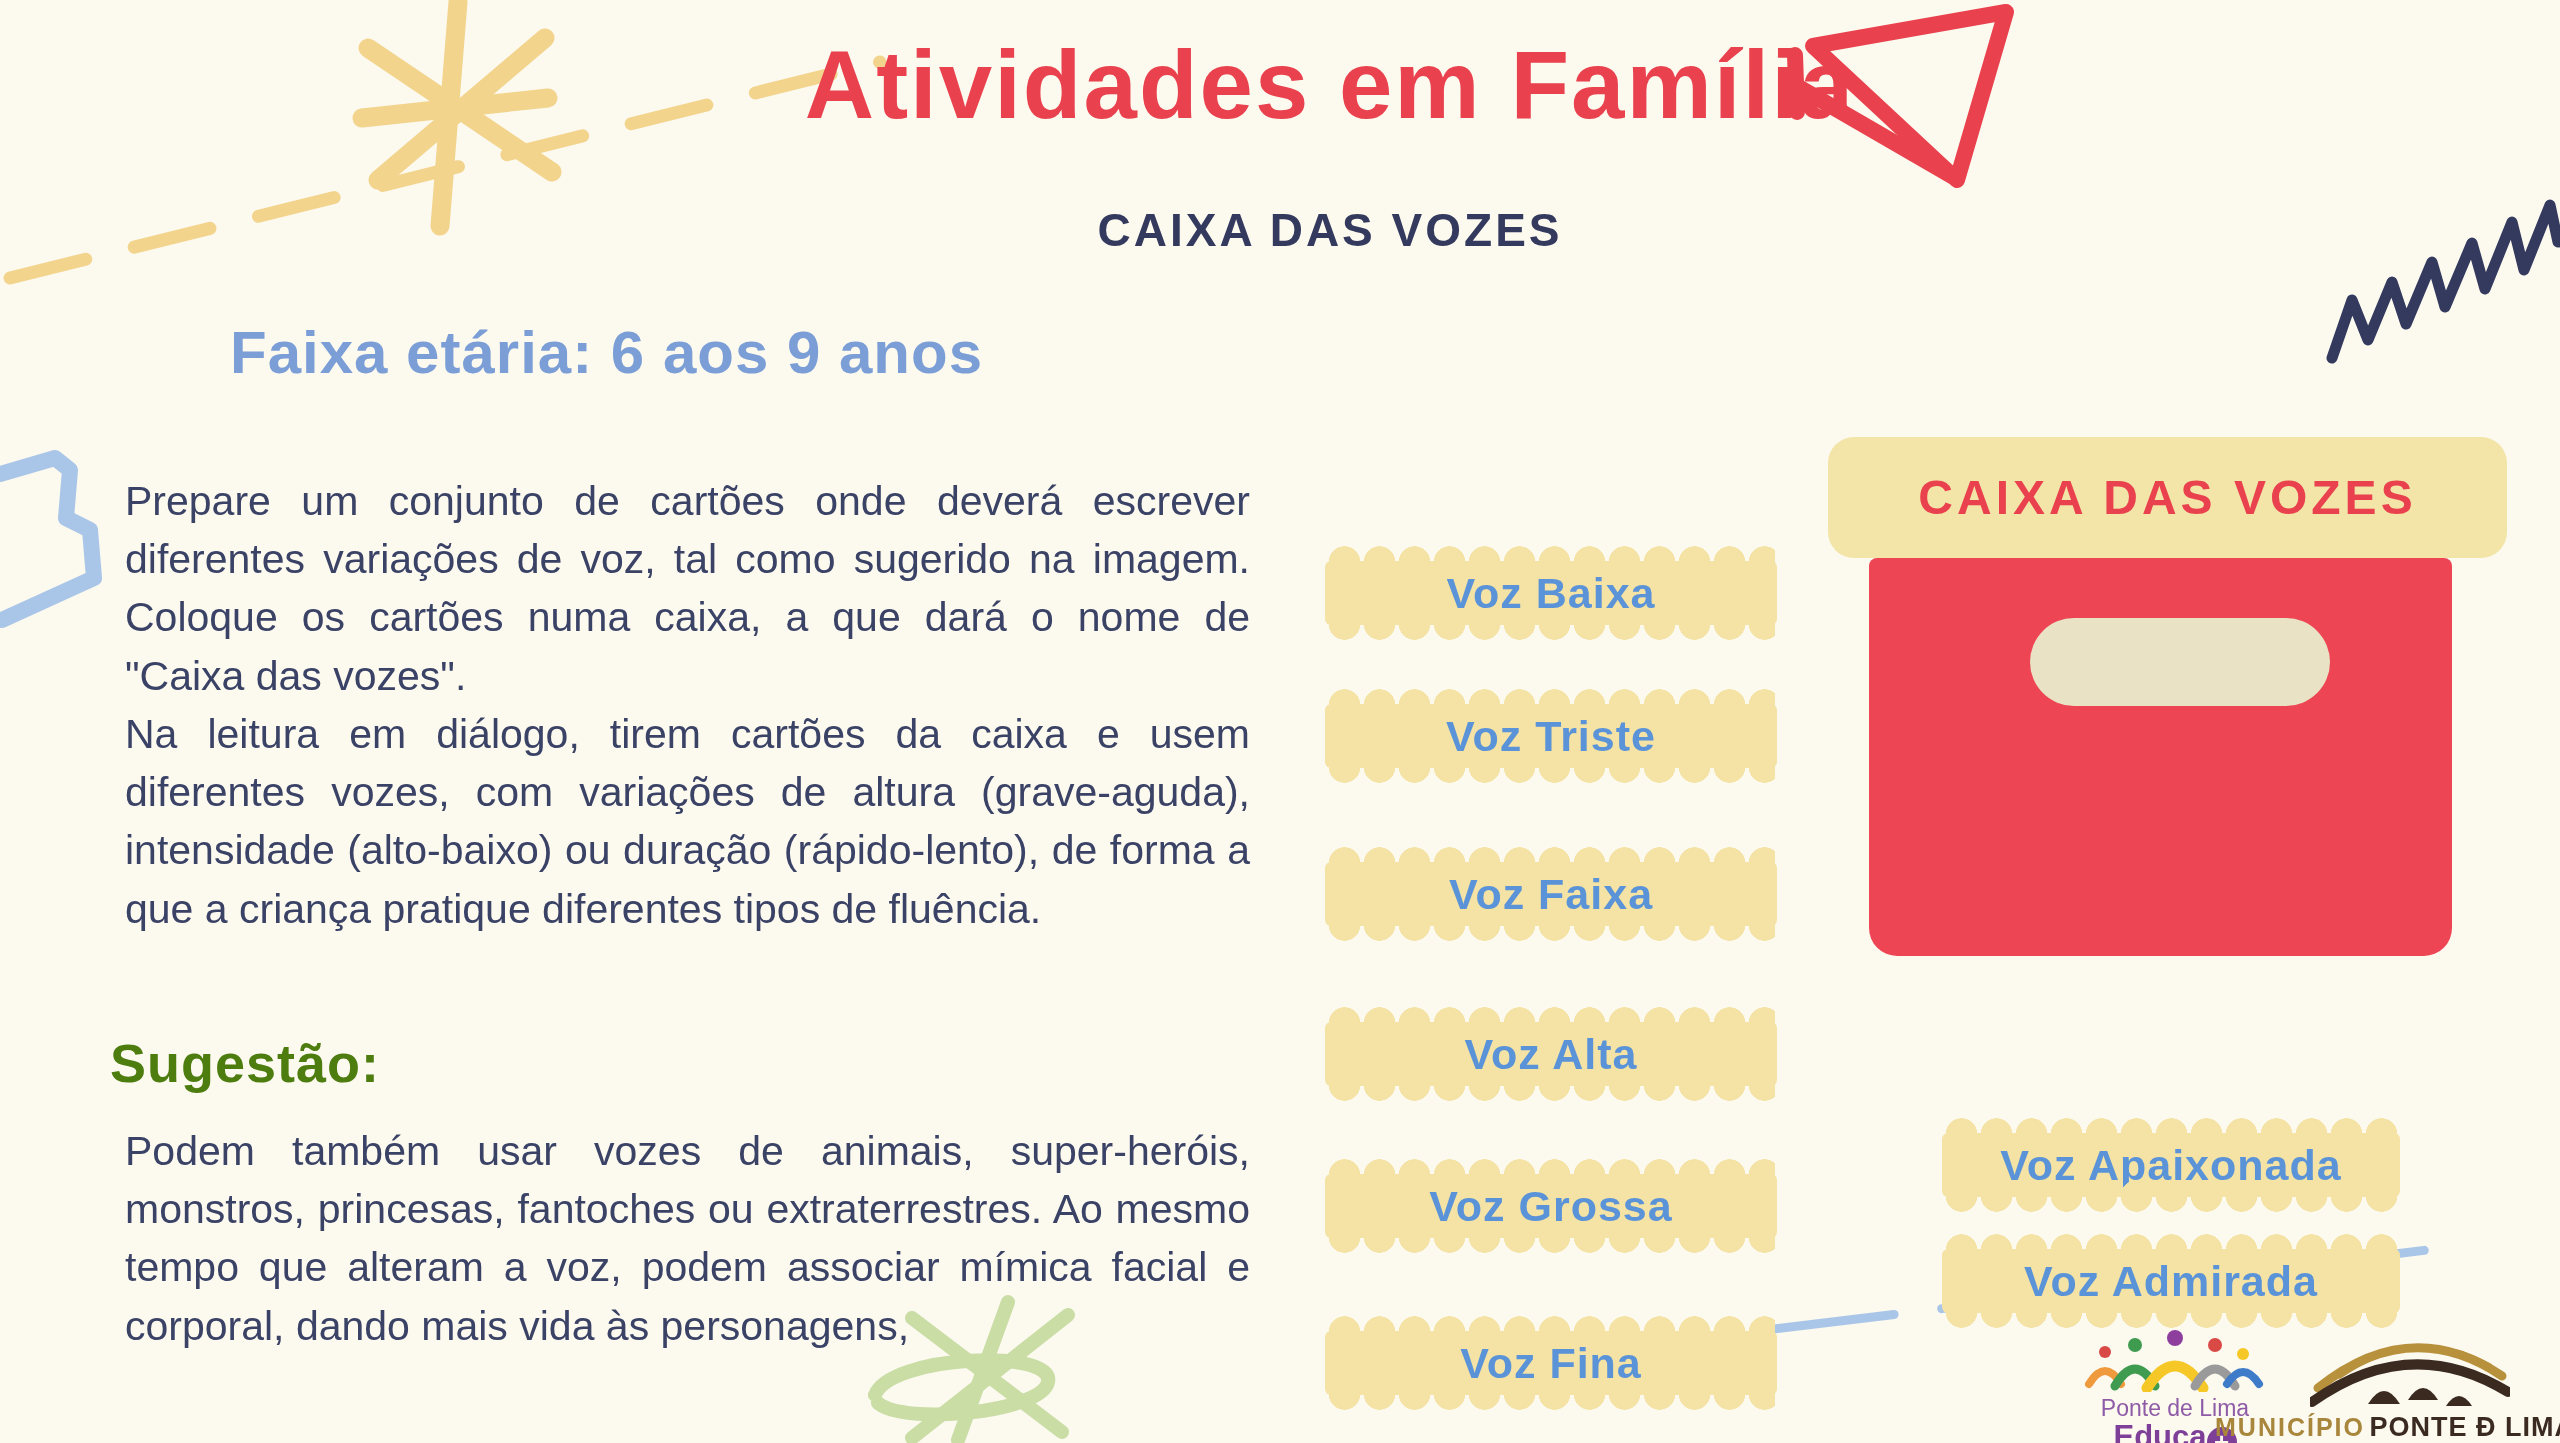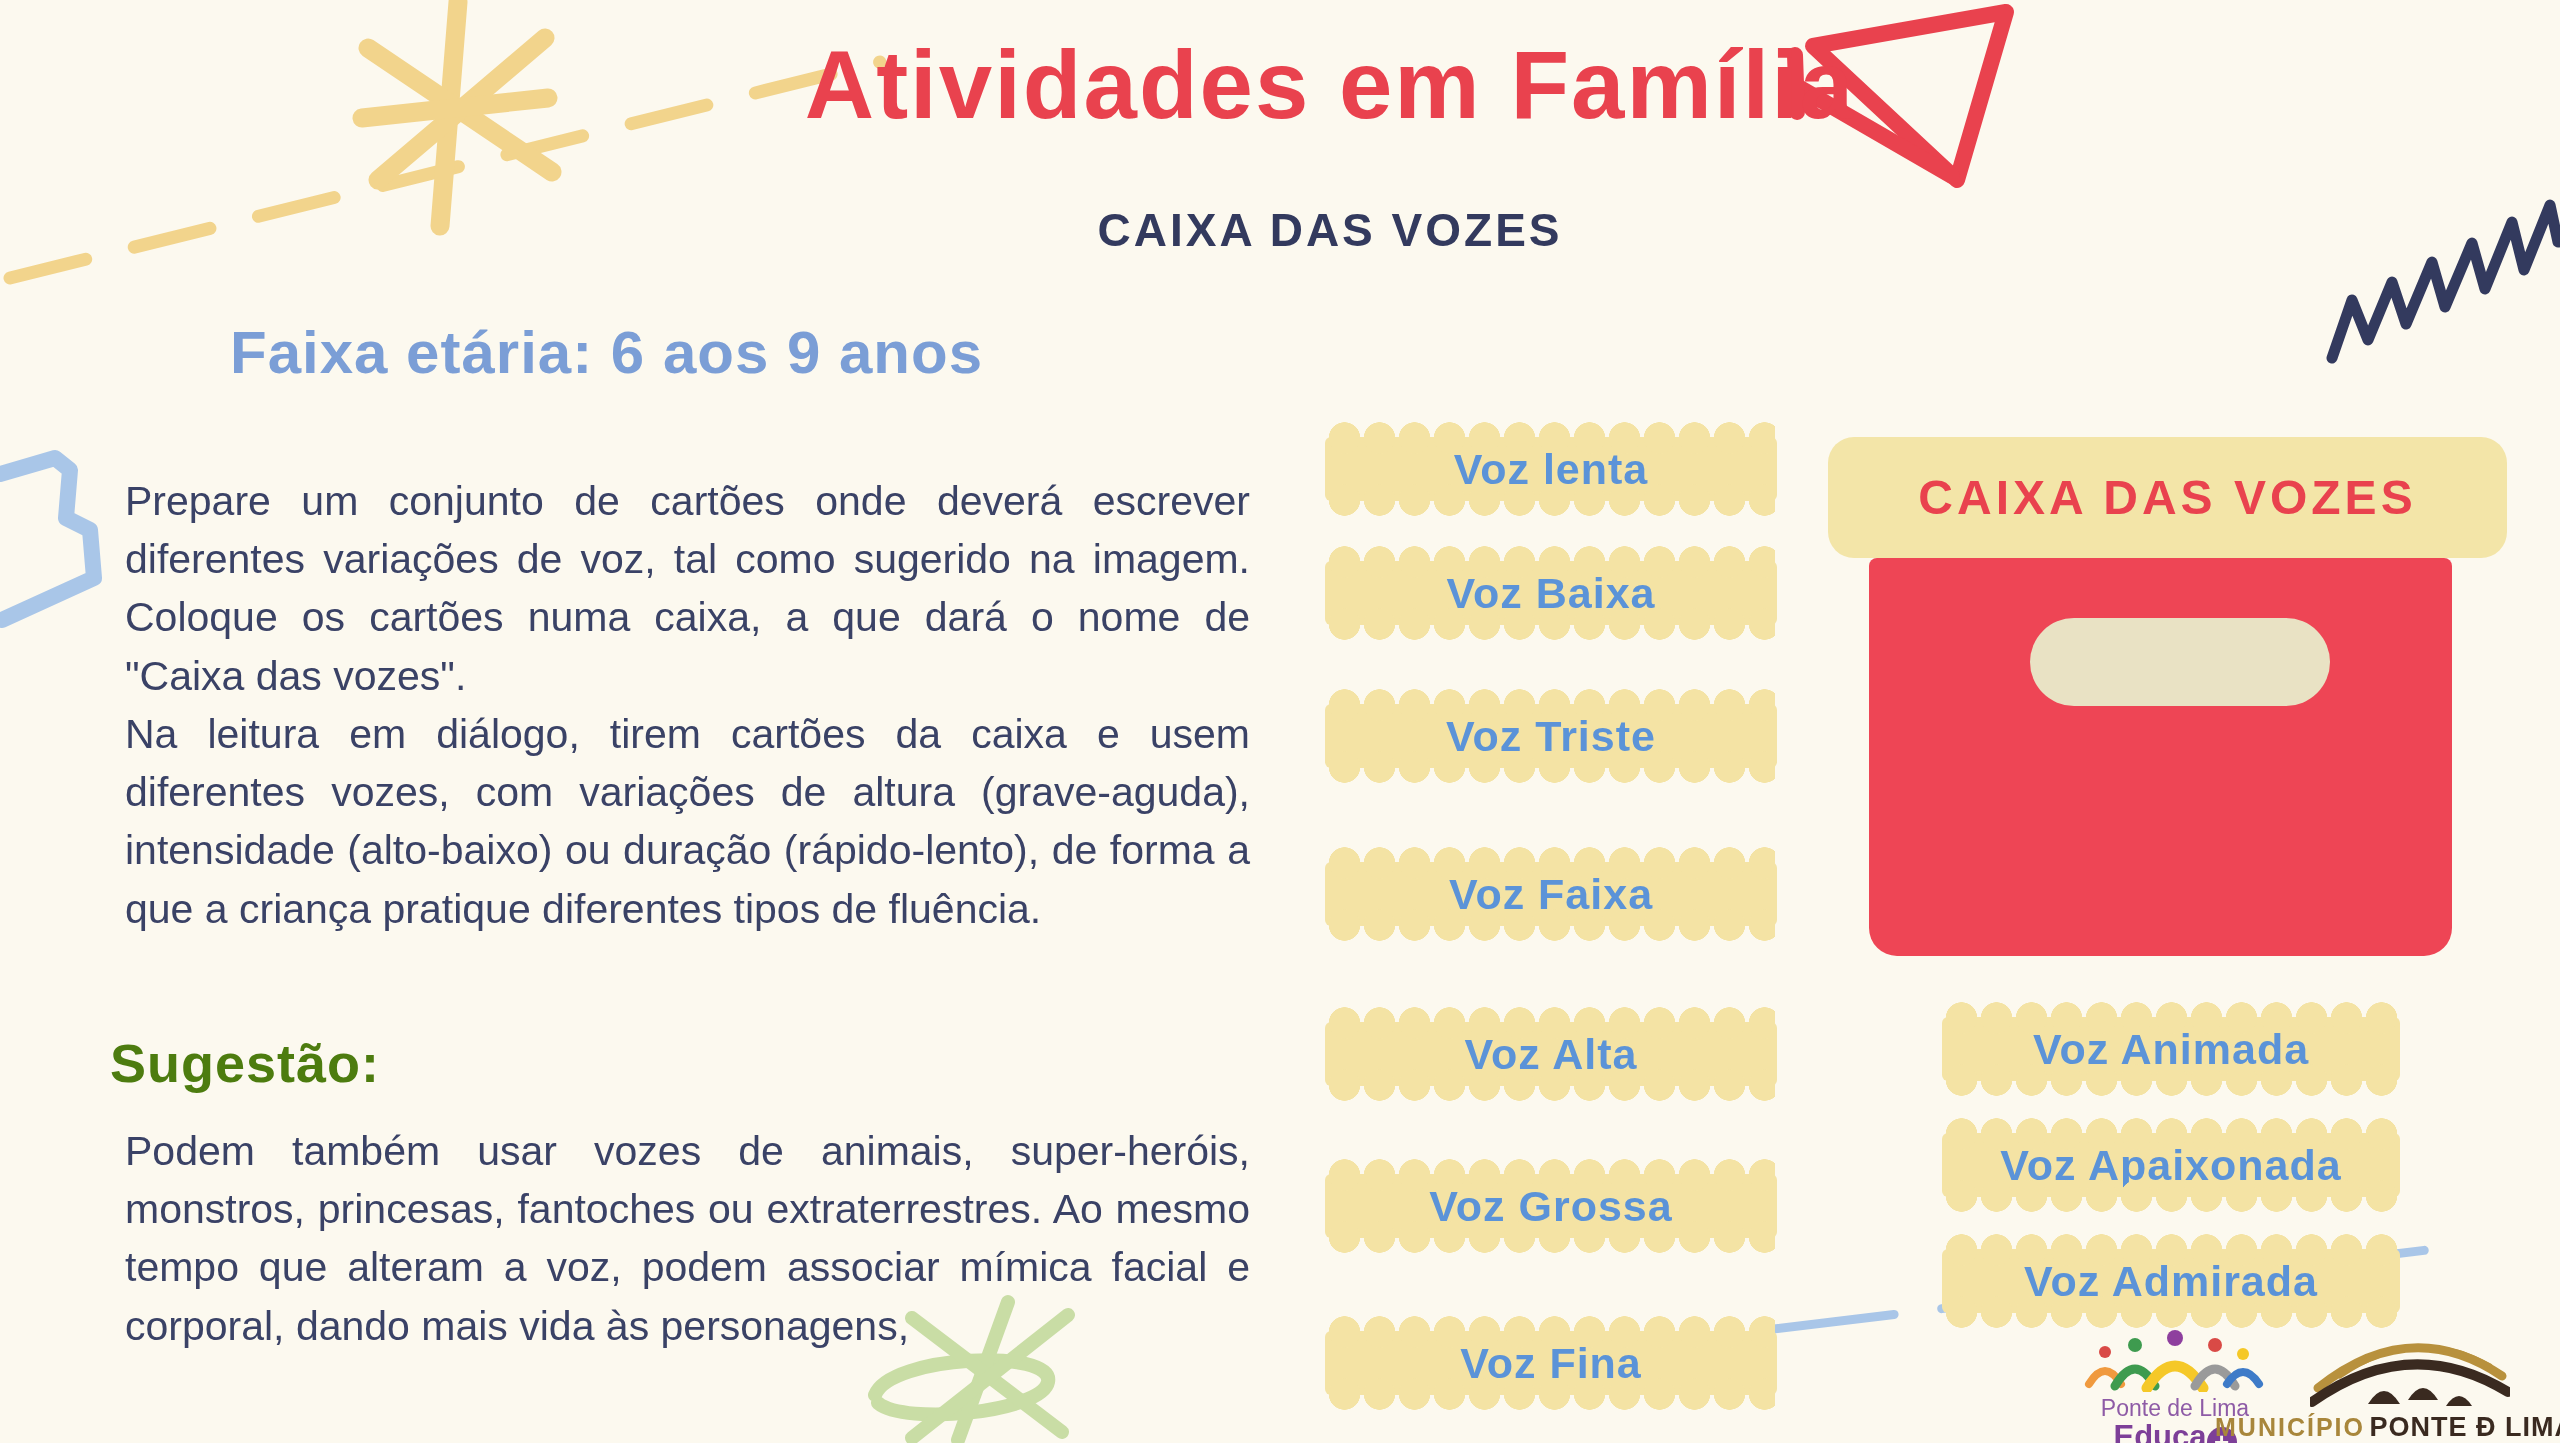--- a/index.html
+++ b/index.html
@@ -95,23 +95,20 @@
   <div class="subtitle">CAIXA DAS VOZES</div>
   <div class="age">Faixa etária: 6 aos 9 anos</div>
 
   <div class="copy" id="p1">
     <span class="seg">Prepare um conjunto de cartões onde deverá escrever diferentes variações de voz, tal como sugerido na imagem. Coloque os cartões numa caixa, a que dará o nome de "Caixa das vozes".</span>
     <span class="seg">Na leitura em diálogo, tirem cartões da caixa e usem diferentes vozes, com variações de altura (grave-aguda), intensidade (alto-baixo) ou duração (rápido-lento), de forma a que a criança pratique diferentes tipos de fluência.</span>
   </div>
   <div class="sugg">Sugestão:</div>
   <div class="copy" id="p2">Podem também usar vozes de animais, super-heróis, monstros, princesas, fantoches ou extraterrestres. Ao mesmo tempo que alteram a voz, podem associar mímica facial e corporal, dando mais vida às personagens,</div>
 
-  <div class="vcard vc-left" style="top:437px">
-      <span>Voz lenta</span>
-    </div>
   <div class="vcard vc-left" style="top:561px">
       <span>Voz Baixa</span>
     </div>
   <div class="vcard vc-left" style="top:704px">
       <span>Voz Triste</span>
     </div>
   <div class="vcard vc-left" style="top:862px">
       <span>Voz Faixa</span>
     </div>
   <div class="vcard vc-left" style="top:1022px">
@@ -123,23 +120,20 @@
   <div class="vcard vc-left" style="top:1331px">
       <span>Voz Fina</span>
     </div>
 
   <div class="box-lid">
     <span>CAIXA DAS VOZES</span>
   </div>
   <div class="box-body"></div>
   <div class="box-handle"></div>
 
-  <div class="vcard vc-right" style="top:1017px">
-      <span>Voz Animada</span>
-    </div>
   <div class="vcard vc-right" style="top:1133px">
       <span>Voz Apaixonada</span>
     </div>
   <div class="vcard vc-right" style="top:1249px">
       <span>Voz Admirada</span>
     </div>
 
   <div class="logo-educa">
     <svg width="200" height="62" viewBox="0 0 200 62">
       <g stroke-linecap="round" fill="none">

